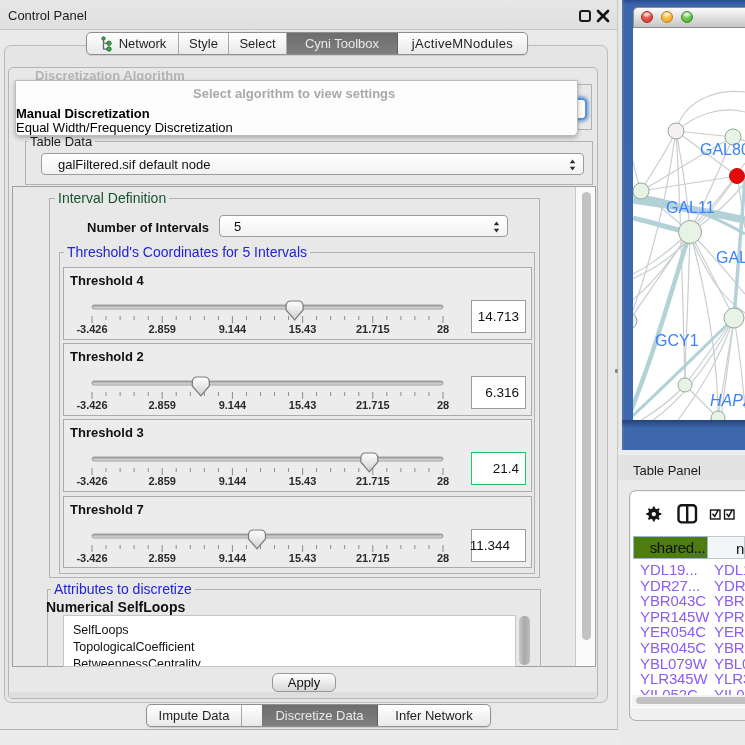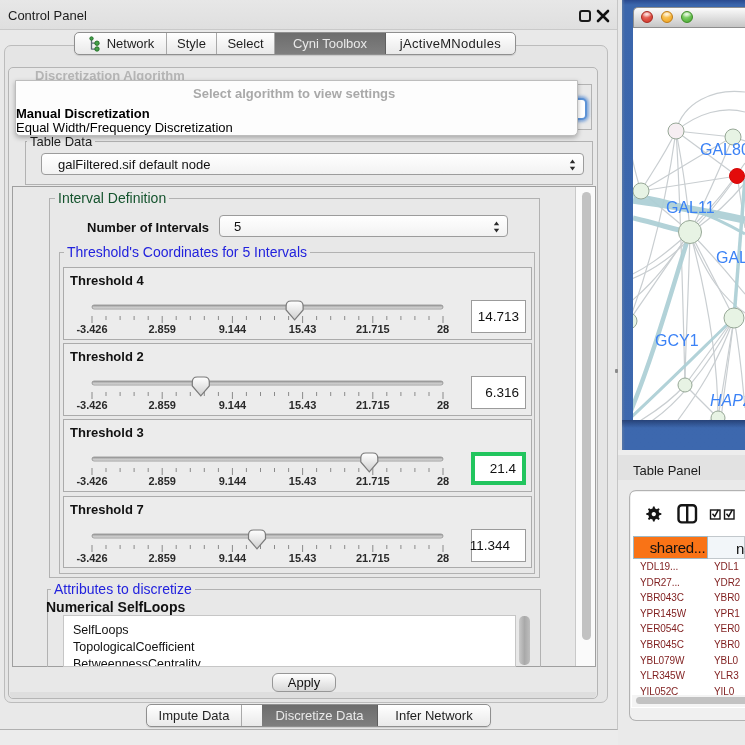--- a/index.html
+++ b/index.html
@@ -5,31 +5,31 @@
 body{font-family:"Liberation Sans",sans-serif;background:#ececec;position:relative;font-size:13px;color:#111;}
 .abs{position:absolute;}
 .pill{display:flex;border:1px solid #8f8f8f;border-radius:5px;background:linear-gradient(#ffffff,#e9e9e9);overflow:hidden;height:23px;box-shadow:0 1px 1px rgba(0,0,0,.12);}
 .pill .tb{display:flex;align-items:center;justify-content:center;font-size:13px;color:#1e1e1e;border-right:1px solid #a9a9a9;white-space:nowrap;}
 .pill .tb:last-child{border-right:none;border-radius:10px;}
 .pill .sel{background:linear-gradient(#6d6d6d,#7f7f7f);color:#e9e9e9;border-right:1px solid #5f5f5f;}
 .combo{background:linear-gradient(#ffffff,#f2f2f2);border:1px solid #9c9c9c;border-radius:4px;font-size:13px;color:#111;display:flex;align-items:center;}
 .gt{position:absolute;font-size:14px;line-height:14px;background:#e8e8e8;padding:0 3px;white-space:nowrap;}
 .grp{position:absolute;border:1px solid #b2b2b2;}
 .lbl{position:absolute;font-size:16px;color:#3b82f6;white-space:nowrap;margin-left:24px;}
-.trow{position:absolute;font-size:10px;letter-spacing:-0.1px;color:#7f1d1d;white-space:nowrap;}
+.trow{position:absolute;font-size:15px;letter-spacing:-0.1px;color:#8b5cf6;white-space:nowrap;}
 </style></head>
 <body>
 <div class="abs" style="left:0;top:0;width:618px;height:730px;background:#e9e9e9;border-right:1px solid #c6c6c6;border-bottom:1px solid #b0b0b0;"></div>
 <div class="abs" style="left:0;top:0;width:617px;height:30px;background:linear-gradient(#e7e7e7,#dfdfdf);border-bottom:1px solid #c9c9c9;"></div>
 <div class="abs" style="left:8px;top:8px;font-size:13px;color:#1c1c1c;">Control Panel</div>
 <div class="abs" style="left:579px;top:10px;width:12px;height:12px;border:2px solid #1a1a1a;border-radius:3px;"></div>
 <svg class="abs" style="left:596px;top:9px" width="14" height="14" viewBox="0 0 14 14">
     <path d="M2 2 L12 12 M12 2 L2 12" stroke="#111" stroke-width="2.6" stroke-linecap="round"></path>
   </svg>
-<div class="pill abs" style="left:74px;top:32px;z-index:3;">
+<div class="pill abs" style="left:86px;top:32px;z-index:3;">
     <div class="tb" style="width:92px;"><svg width="15" height="16" style="margin-right:5px" viewBox="0 0 15 16">
         <path d="M4.5 3 L4.5 13.5 M4.5 7.2 L8 7.2 M4.5 13.2 L8 13.2" stroke="#5d6b78" stroke-width="1.3" fill="none"></path>
         <circle cx="4.5" cy="2.5" r="1.7" fill="#46a14b" stroke="#1f6d26" stroke-width="0.9"></circle>
         <circle cx="10" cy="7.2" r="2.2" fill="#46a14b" stroke="#1f6d26" stroke-width="0.9"></circle>
         <circle cx="10" cy="13" r="2.2" fill="#46a14b" stroke="#1f6d26" stroke-width="0.9"></circle>
       </svg>Network</div>
     <div class="tb" style="width:50px;">Style</div>
     <div class="tb" style="width:58px;">Select</div>
     <div class="tb sel" style="width:111px;">Cyni Toolbox</div>
     <div class="tb" style="width:129px;letter-spacing:0.3px;">jActiveMNodules</div>
@@ -200,21 +200,21 @@
     <line x1="366.0" y1="23" x2="366.0" y2="27" stroke="#8a8a8a" stroke-width="1"></line>
     <line x1="380.0" y1="23" x2="380.0" y2="30" stroke="#8a8a8a" stroke-width="1"></line>
     <text x="29.0" y="40" text-anchor="middle" font-size="11" font-weight="bold" fill="#2a2a2a" font-family="Liberation Sans">-3.426</text>
     <text x="99.2" y="40" text-anchor="middle" font-size="11" font-weight="bold" fill="#2a2a2a" font-family="Liberation Sans">2.859</text>
     <text x="169.4" y="40" text-anchor="middle" font-size="11" font-weight="bold" fill="#2a2a2a" font-family="Liberation Sans">9.144</text>
     <text x="239.6" y="40" text-anchor="middle" font-size="11" font-weight="bold" fill="#2a2a2a" font-family="Liberation Sans">15.43</text>
     <text x="309.8" y="40" text-anchor="middle" font-size="11" font-weight="bold" fill="#2a2a2a" font-family="Liberation Sans">21.715</text>
     <text x="380.0" y="40" text-anchor="middle" font-size="11" font-weight="bold" fill="#2a2a2a" font-family="Liberation Sans">28</text>
     <path d="M297.8,13 q0,-5 5,-5 h7 q5,0 5,5 v4 l-8.5,9.8 l-8.5,-9.8 z" fill="url(#thm3)" stroke="#7a7a7a" stroke-width="1.2"></path>
   </svg>
-<div class="abs" style="left:471px;top:452.4px;width:55px;height:33px;background:#fff;border:4px solid #22c55e;font-size:13.5px;display:flex;align-items:center;justify-content:flex-end;padding-right:6px;">21.4</div>
+<div class="abs" style="left:471px;top:452.4px;width:55px;height:33px;background:#fff;border:1px solid #22c55e;font-size:13.5px;display:flex;align-items:center;justify-content:flex-end;padding-right:6px;">21.4</div>
 <div class="abs" style="left:63px;top:495.6px;width:469px;height:72.5px;border:1px solid #ababab;background:#ececec;"></div>
 <div class="abs" style="left:70px;top:501.6px;font-size:13px;font-weight:bold;">Threshold 7</div>
 <svg class="abs" style="left:63px;top:521.6px" width="468" height="46" viewBox="0 0 468 46">
     <defs>
       <linearGradient id="trk4" x1="0" y1="0" x2="0" y2="1">
         <stop offset="0" stop-color="#9a9a9a"></stop>
         <stop offset="1" stop-color="#e8e8e8"></stop>
       </linearGradient>
       <linearGradient id="thm4" x1="0" y1="0" x2="0" y2="1">
         <stop offset="0" stop-color="#ffffff"></stop>
@@ -368,21 +368,21 @@
 </g>
 <g fill="none" stroke="#151515">
 <rect x="38.5" y="3.2" width="17.5" height="17.2" rx="3.2" stroke-width="2.4"></rect>
 <line x1="47.2" y1="3.5" x2="47.2" y2="20.2" stroke-width="2.4"></line>
 <rect x="70.5" y="8" width="9.5" height="9" stroke-width="1.4"></rect>
 <path d="M72.5 11.8 l2.2 2.6 l3.6 -6.6" stroke-width="1.5"></path>
 <rect x="84.5" y="8" width="9.5" height="9" stroke-width="1.4"></rect>
 <path d="M86.5 11.8 l2.2 2.6 l3.6 -6.6" stroke-width="1.5"></path>
 </g>
 </svg>
-<div class="abs" style="left:633px;top:536px;width:75px;height:23px;background:#f97316;border:1px solid #9db9c7;font-size:15px;letter-spacing:-0.3px;display:flex;align-items:center;justify-content:center;padding-left:14px;">shared...</div>
+<div class="abs" style="left:633px;top:536px;width:75px;height:23px;background:#4d7c0f;border:1px solid #9db9c7;font-size:15px;letter-spacing:-0.3px;display:flex;align-items:center;justify-content:center;padding-left:14px;">shared...</div>
 <div class="abs" style="left:708px;top:536px;width:37px;height:23px;background:#f2f6f9;border:1px solid #c2c8cc;border-left:none;"></div>
 <div class="abs" style="left:736px;top:540px;font-size:15px;">na</div>
 <div class="trow" style="left:640px;top:561.0px;">YDL19...</div>
 <div class="trow" style="left:714px;top:561.0px;">YDL1</div>
 <div class="trow" style="left:640px;top:576.6px;">YDR27...</div>
 <div class="trow" style="left:714px;top:576.6px;">YDR2</div>
 <div class="trow" style="left:640px;top:592.2px;">YBR043C</div>
 <div class="trow" style="left:714px;top:592.2px;">YBR0</div>
 <div class="trow" style="left:640px;top:607.8px;">YPR145W</div>
 <div class="trow" style="left:714px;top:607.8px;">YPR1</div>

